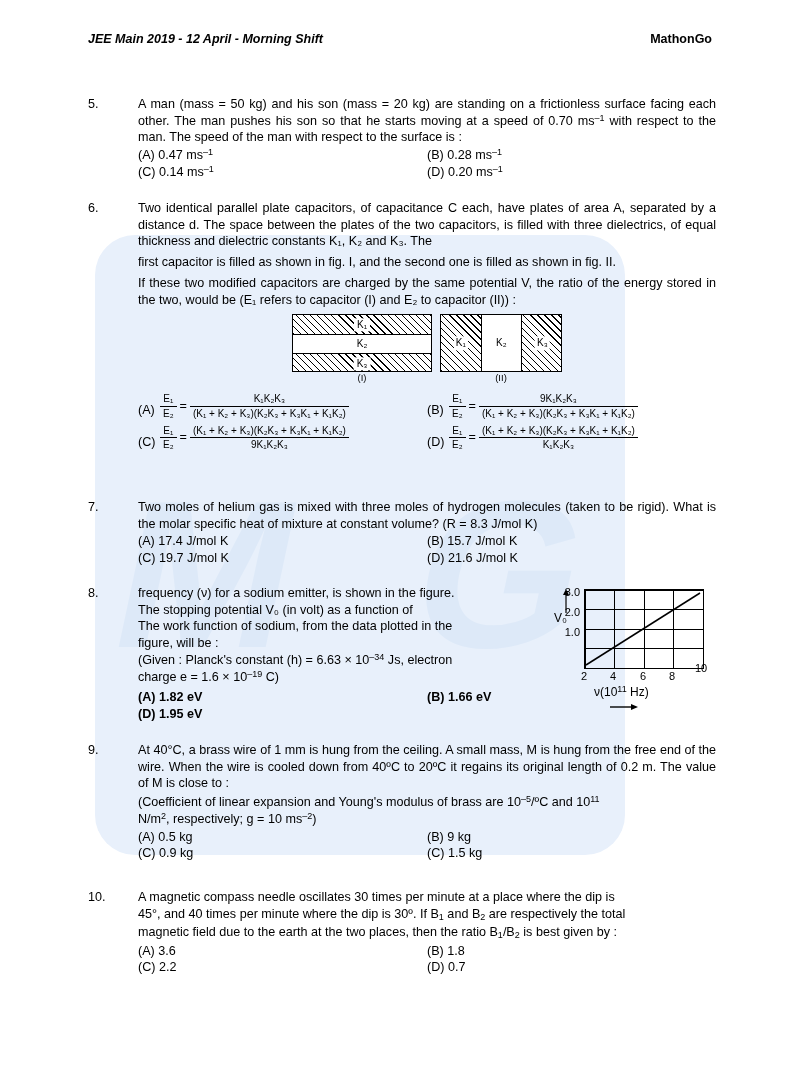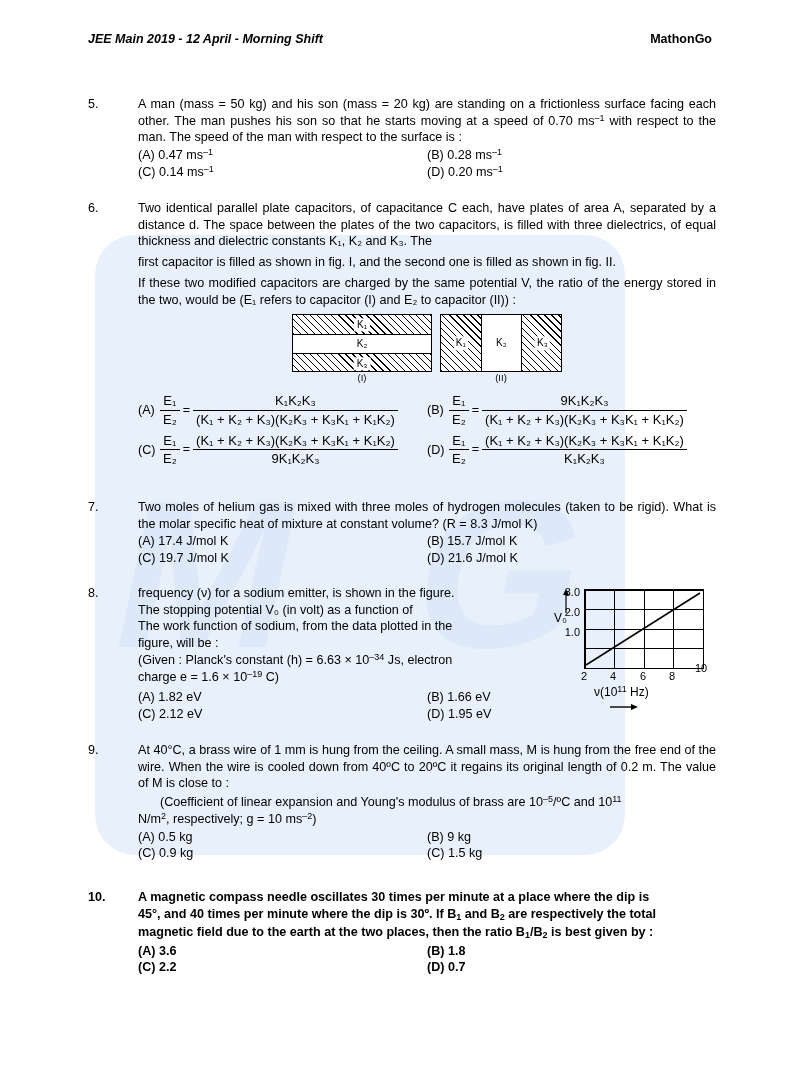--- a/index.html
+++ b/index.html
@@ -148,21 +148,21 @@
     top: 58px;
     font-size: 9.5px;
     text-align: center;
   }
   .figcap.one { left: 0; width: 140px; }
   .figcap.two { left: 148px; width: 122px; }
   .frac {
     display: inline-block;
     text-align: center;
     vertical-align: middle;
-    font-size: 13px;
+    font-size: 10px;
   }
   .frac .num { display: block; padding: 0 3px; border-bottom: 1px solid #000; }
   .frac .den { display: block; padding: 0 3px; }
   .eqwrap {
     display: flex;
     align-items: center;
     gap: 3px;
   }
   .optrow {
     display: flex;
@@ -390,45 +390,44 @@
           <div class="xlab" style="left:146px;top:76px;width:18px;">10</div>
           <div class="axisname" style="left:48px;top:99px;"><span>ν(10</span><sup>11</sup><span> Hz)</span></div>
           <div style="position:absolute;left:64px;top:114px;">
             <svg width="28" height="8" viewBox="0 0 28 8">
                 <line x1="0" y1="4" x2="24" y2="4" stroke="#000" stroke-width="1.4"></line>
                 <polygon points="28,4 21,1 21,7" fill="#000"></polygon>
               </svg>
           </div>
         </div>
 
-        <div class="opts" style="margin-top:4px;">
+        <div class="opts" style="margin-top:4px;font-weight:bold;">
           <div class="opt"><span>(A)</span> <span>1.82 eV</span></div>
           <div class="opt"><span>(B)</span> <span>1.66 eV</span></div>
-          <div class="opt"><span>(C)</span> <span>2.12 eV</span></div>
           <div class="opt"><span>(D)</span> <span>1.95 eV</span></div>
         </div>
       </div>
     </div>
 
     <div class="qblock" style="top:742px;">
       <div class="qnum">9.</div>
       <div class="qbody">
         <div class="qtext">At  40°C, a brass wire of 1 mm is hung from the ceiling. A small mass, M is hung from the free end of the wire. When the wire is cooled down from 40ºC to 20ºC it regains its original length of 0.2 m. The value of M is close to :</div>
-        <div class="qtext" style="margin-top:2px;margin-left:22px;"><span>(Coefficient of linear expansion and Young's modulus of brass are 10</span><sup>–5</sup><span>/ºC and 10</span><sup>11</sup></div>
+        <div class="qtext" style="margin-top:2px;"><span>(Coefficient of linear expansion and Young's modulus of brass are 10</span><sup>–5</sup><span>/ºC and 10</span><sup>11</sup></div>
         <div><span>N/m</span><sup>2</sup><span>, respectively; g = 10 ms</span><sup>–2</sup><span>)</span></div>
         <div class="opts">
           <div class="opt"><span>(A)</span> <span>0.5 kg</span></div>
           <div class="opt"><span>(B)</span> <span>9 kg</span></div>
           <div class="opt"><span>(C)</span> <span>0.9 kg</span></div>
           <div class="opt"><span>(C)</span> <span>1.5 kg</span></div>
         </div>
       </div>
     </div>
 
-    <div class="qblock" style="top:889px;font-weight:bold;">
+    <div class="qblock" style="top:889px;">
       <div class="qnum">10.</div>
       <div class="qbody">
         <div class="qtext">A magnetic compass needle oscillates 30 times per minute at a place where the dip is</div>
         <div class="qtext"><span>45°, and 40 times per minute where the dip is 30º. If B</span><sub>1</sub><span> and B</span><sub>2</sub><span> are respectively the total</span></div>
         <div><span>magnetic field due to the earth at the two places, then the ratio B</span><sub>1</sub><span>/B</span><sub>2</sub><span> is best given by :</span></div>
         <div class="opts">
           <div class="opt"><span>(A)</span> <span>3.6</span></div>
           <div class="opt"><span>(B)</span> <span>1.8</span></div>
           <div class="opt"><span>(C)</span> <span>2.2</span></div>
           <div class="opt"><span>(D)</span> <span>0.7</span></div>

